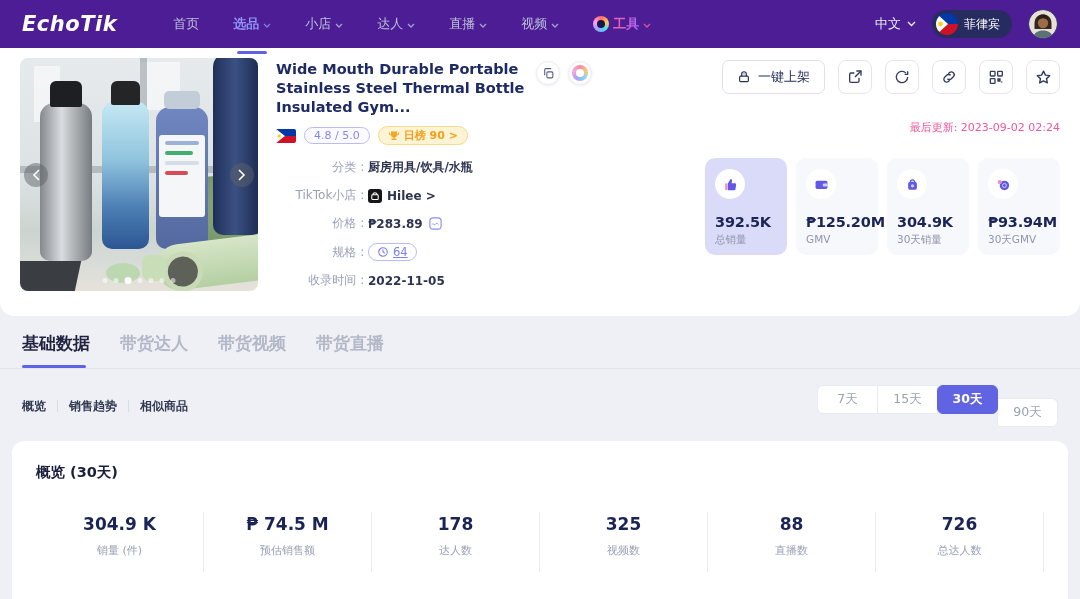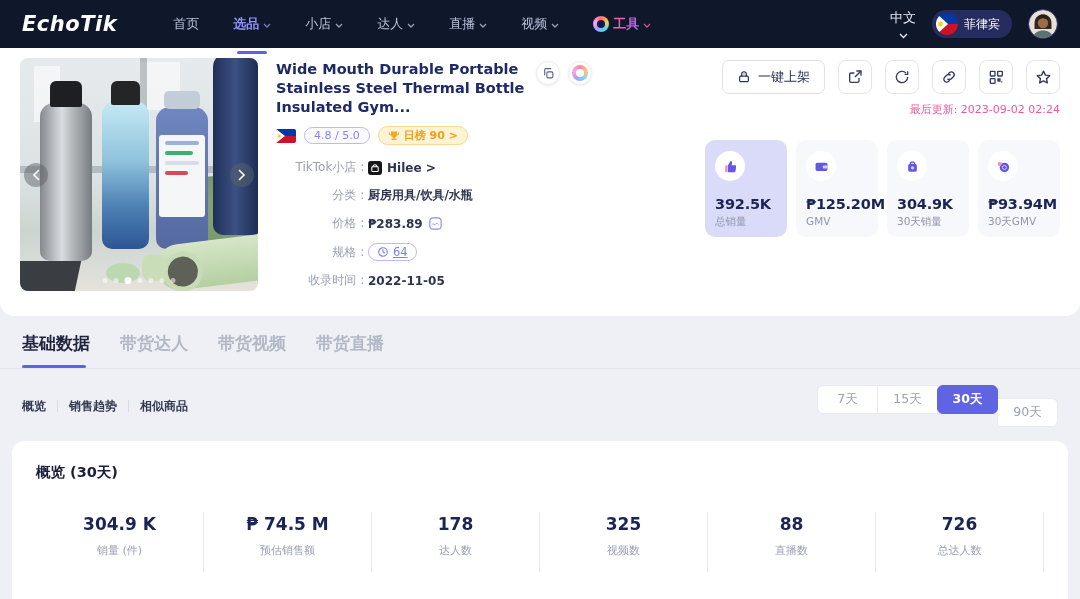--- a/index.html
+++ b/index.html
@@ -1,31 +1,31 @@
 <!DOCTYPE html>
 <html><head>
 <meta charset="utf-8">
 <style>
   * { margin:0; padding:0; box-sizing:border-box; }
   html,body { width:1080px; height:599px; overflow:hidden; }
   body { font-family:"DejaVu Sans","Liberation Sans",sans-serif; background:#eef0f5; color:#1b2456; }
 
   
-  .navbar { height:48px; background:#0f172a; display:flex; align-items:center; padding:0 22px; position:relative; }
+  .navbar { height:48px; background:#4c1d95; display:flex; align-items:center; padding:0 22px; position:relative; }
   .logo { color:#fff; font-size:21px; font-weight:800; font-style:italic; letter-spacing:.5px; cursor:pointer; }
   .nav-menu { display:flex; align-items:center; gap:34px; margin-left:56px; }
   .nav-item { display:flex; align-items:center; gap:4px; color:#bcc0da; font-size:13px; cursor:pointer; height:60px; position:relative; }
   .nav-item .caret { margin-top:2px; opacity:.8; }
   .nav-item.active { color:#8f93f5; font-weight:bold; }
   .nav-item.active::after { content:""; position:absolute; bottom:0; left:50%; transform:translateX(-50%); width:30px; height:3px; border-radius:2px; background:#5e63e6; }
   .nav-item.tools .grad-text { background:linear-gradient(90deg,#ff5f9e,#a96af8); -webkit-background-clip:text; background-clip:text; color:transparent; font-weight:bold; }
   .rainbow { width:16px; height:16px; border-radius:50%; background:conic-gradient(#ff6b6b,#feca57,#48dbfb,#a29bfe,#ff9ff3,#ff6b6b); position:relative; display:inline-block; }
   .rainbow::after { content:""; position:absolute; inset:4px; background:#141849; border-radius:50%; }
   .nav-right { margin-left:auto; display:flex; align-items:center; gap:16px; }
-  .lang { display:flex; align-items:center; gap:6px; color:#e8eaf6; font-size:13px; cursor:pointer;flex-direction:column; }
+  .lang { display:flex; align-items:center; gap:6px; color:#e8eaf6; font-size:13px; cursor:pointer; }
   .region-pill { display:flex; align-items:center; gap:6px; background:#272c60; border-radius:14px; padding:3px 12px 3px 4px; color:#fff; font-size:12px; cursor:pointer; }
   .avatar { width:30px; height:30px; border-radius:50%; overflow:hidden; cursor:pointer; border:1px solid #3a3f78; }
 
   
   .product-card { background:#fff; border-radius:0 0 14px 14px; padding:10px 20px 16px; display:flex; }
   .carousel { width:238px; height:233px; border-radius:8px; position:relative; overflow:hidden; flex-shrink:0;
               background:linear-gradient(180deg,#e6eaec 0%,#dce2e4 52%,#ccd4cf 74%,#d8dcd8 88%,#e6e2da 100%); cursor:pointer; }
   .win-v { position:absolute; top:0; bottom:70px; width:7px; background:rgba(120,130,136,.45); }
   .win-h { position:absolute; left:0; right:0; height:7px; background:rgba(120,130,136,.4); }
   .foliage { position:absolute; width:120px; height:90px; right:-20px; top:118px; background:radial-gradient(ellipse at 60% 40%,#7fa06c,#5d7f52 70%,transparent 75%); opacity:.85; border-radius:50%; }
@@ -76,21 +76,21 @@
   .d-val.strong { font-weight:bold; color:#2e3450; }
   .shop-link { display:flex; align-items:center; gap:5px; cursor:pointer; font-weight:bold; color:#2e3450; }
   .spec-pill { display:flex; align-items:center; gap:4px; border:1px solid #b9bcf2; border-radius:11px; padding:1px 8px; cursor:pointer; background:#fff; }
   .spec-pill .num { color:#7b80ee; font-size:11.5px; text-decoration:underline; }
 
   
   .right-col { flex:1; display:flex; flex-direction:column; align-items:flex-end; padding-top:2px; }
   .actions-row { display:flex; gap:13px; align-items:center; }
   .list-btn { height:34px; display:flex; align-items:center; gap:7px; padding:0 14px; border:1px solid #dfe2ec; border-radius:7px; background:#fff; font-size:13px; color:#262e55; cursor:pointer; }
   .sq-btn { width:34px; height:34px; border:1px solid #e3e6ef; border-radius:8px; background:#fff; display:flex; align-items:center; justify-content:center; cursor:pointer; }
-  .last-updated { margin-top:8px; font-size:11px; color:#f1559d;text-align:right; }
+  .last-updated { margin-top:26px; font-size:11px; color:#f1559d;text-align:right; }
   .stat-cards { display:flex; gap:9px; margin-top:23px;justify-content:center; }
   .stat-card { width:82px; height:97px; border-radius:10px; background:#f7f8fc; padding:11px 10px; cursor:pointer; }
   .stat-card.hl { background:#d9dbf8; }
   .stat-ic { width:30px; height:30px; border-radius:50%; background:#fff; display:flex; align-items:center; justify-content:center; }
   .stat-val { margin-top:15px; font-size:14.5px; font-weight:bold; color:#1b2456; letter-spacing:-.2px; }
   .stat-lbl { margin-top:3px; font-size:10.5px; color:#8f95ac; }
 
   
   .tabs-row { display:flex; gap:30px; padding:16px 22px 0; border-bottom:1px solid #e2e4ec; }
   .tab { font-size:17px; font-weight:bold; color:#b3b8c7; padding-bottom:13px; position:relative; cursor:pointer; }
@@ -273,33 +273,33 @@
             <path d="M4 5H2v2a4 4 0 0 0 4 4V9a2 2 0 0 1-2-2z"></path>
             <path d="M20 5h2v2a4 4 0 0 1-4 4V9a2 2 0 0 0 2-2z"></path>
             <rect x="10.5" y="13" width="3" height="4"></rect>
             <rect x="7" y="17" width="10" height="3" rx="1"></rect>
           </svg>
         <span>日榜 90 &gt;</span>
       </span>
     </div>
     <div class="details">
       <div class="d-row">
+        <span class="d-label">分类</span>
+        <span class="d-val strong">厨房用具/饮具/水瓶</span>
+      </div>
+      <div class="d-row">
         <span class="d-label">TikTok小店</span>
         <span class="d-val shop-link">
           <svg width="14" height="14" viewBox="0 0 24 24">
               <rect width="24" height="24" rx="5" fill="#16161a"></rect>
               <path d="M8.5 10a3.5 3.5 0 0 1 7 0" stroke="#fff" stroke-width="1.8" fill="none"></path>
               <rect x="6.5" y="10" width="11" height="8" rx="1.5" fill="none" stroke="#fff" stroke-width="1.8"></rect>
             </svg>
           <span>Hilee &gt;</span>
         </span>
-      </div>
-      <div class="d-row">
-        <span class="d-label">分类</span>
-        <span class="d-val strong">厨房用具/饮具/水瓶</span>
       </div>
       <div class="d-row">
         <span class="d-label">价格</span>
         <span class="d-val strong">
             <span>₱283.89</span>
           <svg width="15" height="15" viewBox="0 0 24 24" fill="none" stroke="#8a8ef0" stroke-width="1.8">
               <rect x="3" y="3" width="18" height="18" rx="5"></rect>
               <path d="M6.5 13.5c2-3.5 3 2.5 5 0s3-2.5 5 0" stroke-width="1.6"></path>
             </svg>
         </span>

